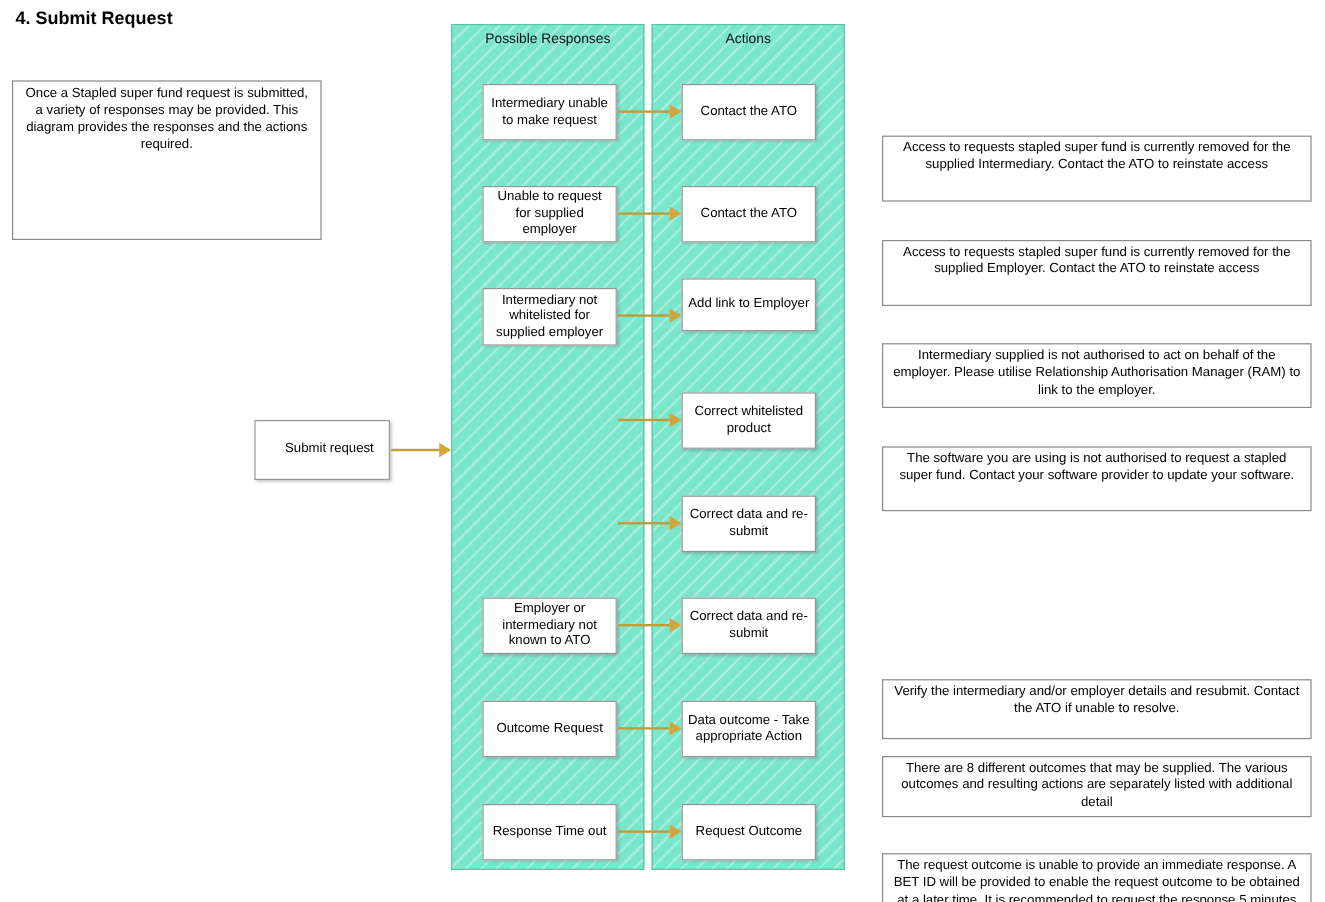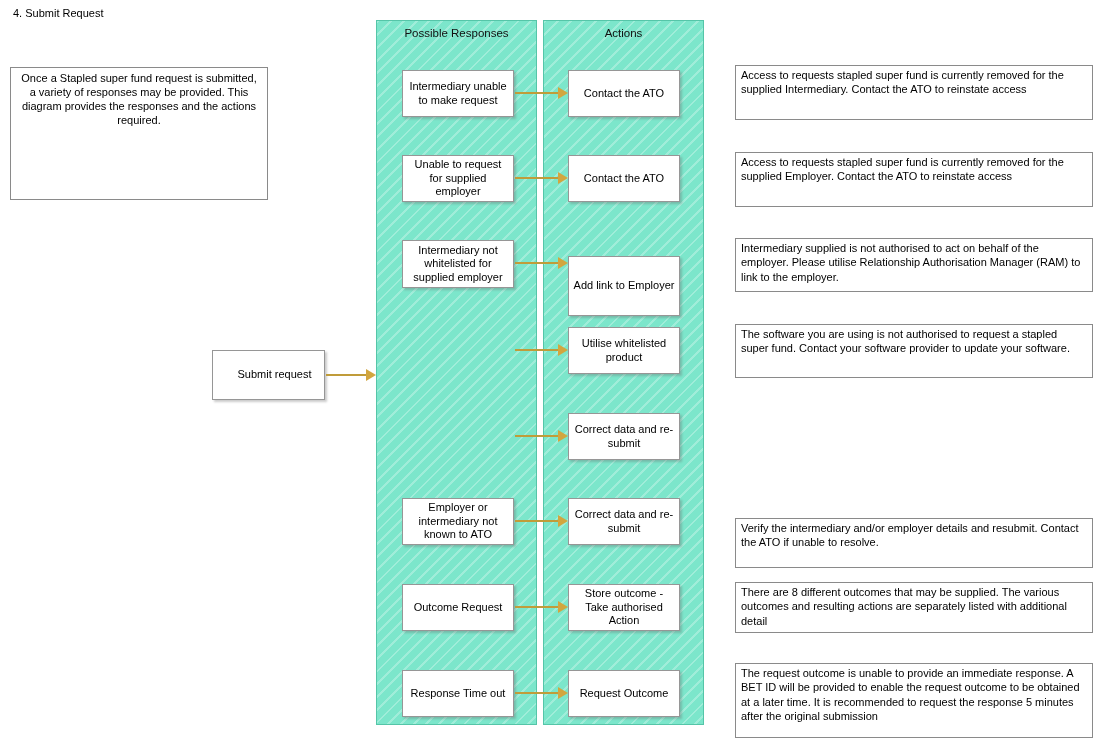--- a/index.html
+++ b/index.html
@@ -1,35 +1,35 @@
 <!DOCTYPE html>
 <html><head>
 <meta charset="utf-8">
 <style>
   html,body{margin:0;padding:0;background:#ffffff;}
   .canvas{position:relative;width:1104px;height:752px;background:#ffffff;
     font-family:"Liberation Sans", sans-serif;color:#000;overflow:hidden;}
-  .title{position:absolute;left:13px;top:7px;font-size:11px;font-weight:normal;}
+  .title{position:absolute;left:13px;top:7px;font-size:15px;font-weight:bold;}
   .col{position:absolute;top:20px;width:161px;height:705px;
     background-color:#7ce6cb;
     background-image:repeating-linear-gradient(135deg, rgba(255,255,255,0.28) 0 2px, rgba(255,255,255,0) 2px 9px);
     border:1px solid #55c5a8;box-sizing:border-box;}
   .col-header{padding-top:6px;text-align:center;font-size:11.5px;color:#111;}
   .fbox{position:absolute;background:#fff;border:1px solid #969696;box-sizing:border-box;
     display:flex;align-items:center;justify-content:center;text-align:center;
     font-size:11px;line-height:1.22;padding:2px 4px;
     box-shadow:1.5px 1.5px 2px rgba(110,110,110,0.35);}
   .resp{left:402px;width:112px;height:47px;}
   .act{left:568px;width:112px;height:47px;}
   .submit{left:212px;top:350px;width:113px;height:50px;padding-left:16px;}
   .intro{position:absolute;left:10px;top:67px;width:258px;height:133px;background:#fff;
     border:1px solid #8a8a8a;box-sizing:border-box;font-size:11px;line-height:1.28;
     padding:3px 6px;text-align:center;}
   .detail{position:absolute;left:735px;width:358px;background:#fff;border:1px solid #8a8a8a;
-    box-sizing:border-box;font-size:11px;line-height:1.3;padding:2px 5px;text-align:left;}
+    box-sizing:border-box;font-size:11px;line-height:1.3;padding:2px 5px;text-align:center;margin-top:48px;}
   .hline{position:absolute;height:2px;background:#c09c3a;}
   .ahead{position:absolute;width:0;height:0;border-top:6px solid transparent;
     border-bottom:6px solid transparent;border-left:10px solid #d2a63f;}
 </style>
 </head>
 <body>
 
 <div class="canvas">
 
   <div class="title">4. Submit Request</div>
@@ -55,42 +55,42 @@
 
   <div class="fbox resp" style="top:155px">Unable to request for supplied employer</div>
   <div class="hline" style="left:515px;top:177px;width:43px"></div>
   <div class="ahead" style="left:558px;top:172px"></div>
   <div class="fbox act" style="top:155px">Contact the ATO</div>
   <div class="detail" style="top:152px;height:55px">Access to requests stapled super fund is currently removed for the supplied Employer. Contact the ATO to reinstate access</div>
 
   <div class="fbox resp" style="top:240px;height:48px">Intermediary not whitelisted for supplied employer</div>
   <div class="hline" style="left:515px;top:262px;width:43px"></div>
   <div class="ahead" style="left:558px;top:257px"></div>
-  <div class="fbox act" style="top:256px;height:60px">Add link to Employer</div>
+  <div class="fbox act" style="top:232px;height:44px">Add link to Employer</div>
   <div class="detail" style="top:238px;height:54px">Intermediary supplied is not authorised to act on behalf of the employer. Please utilise Relationship Authorisation Manager (RAM) to link to the employer.</div>
 
   <div class="hline" style="left:515px;top:349px;width:43px"></div>
   <div class="ahead" style="left:558px;top:344px"></div>
-  <div class="fbox act" style="top:327px">Utilise whitelisted product</div>
+  <div class="fbox act" style="top:327px">Correct whitelisted product</div>
   <div class="detail" style="top:324px;height:54px">The software you are using is not authorised to request a stapled super fund. Contact your software provider to update your software.</div>
 
   <div class="hline" style="left:515px;top:435px;width:43px"></div>
   <div class="ahead" style="left:558px;top:430px"></div>
   <div class="fbox act" style="top:413px">Correct data and re-submit</div>
 
   <div class="fbox resp" style="top:498px">Employer or intermediary not known to ATO</div>
   <div class="hline" style="left:515px;top:520px;width:43px"></div>
   <div class="ahead" style="left:558px;top:515px"></div>
   <div class="fbox act" style="top:498px">Correct data and re-submit</div>
   <div class="detail" style="top:518px;height:50px">Verify the intermediary and/or employer details and resubmit. Contact the ATO if unable to resolve.</div>
 
   <div class="fbox resp" style="top:584px">Outcome Request</div>
   <div class="hline" style="left:515px;top:606px;width:43px"></div>
   <div class="ahead" style="left:558px;top:601px"></div>
-  <div class="fbox act" style="top:584px">Store outcome - Take authorised Action</div>
+  <div class="fbox act" style="top:584px">Data outcome - Take appropriate Action</div>
   <div class="detail" style="top:582px;height:51px">There are 8 different outcomes that may be supplied. The various outcomes and resulting actions are separately listed with additional detail</div>
 
   <div class="fbox resp" style="top:670px">Response Time out</div>
   <div class="hline" style="left:515px;top:692px;width:43px"></div>
   <div class="ahead" style="left:558px;top:687px"></div>
   <div class="fbox act" style="top:670px">Request Outcome</div>
   <div class="detail" style="top:663px;height:75px">The request outcome is unable to provide an immediate response. A BET ID will be provided to enable the request outcome to be obtained at a later time. It is recommended to request the response 5 minutes after the original submission</div>
 
 </div>
 

